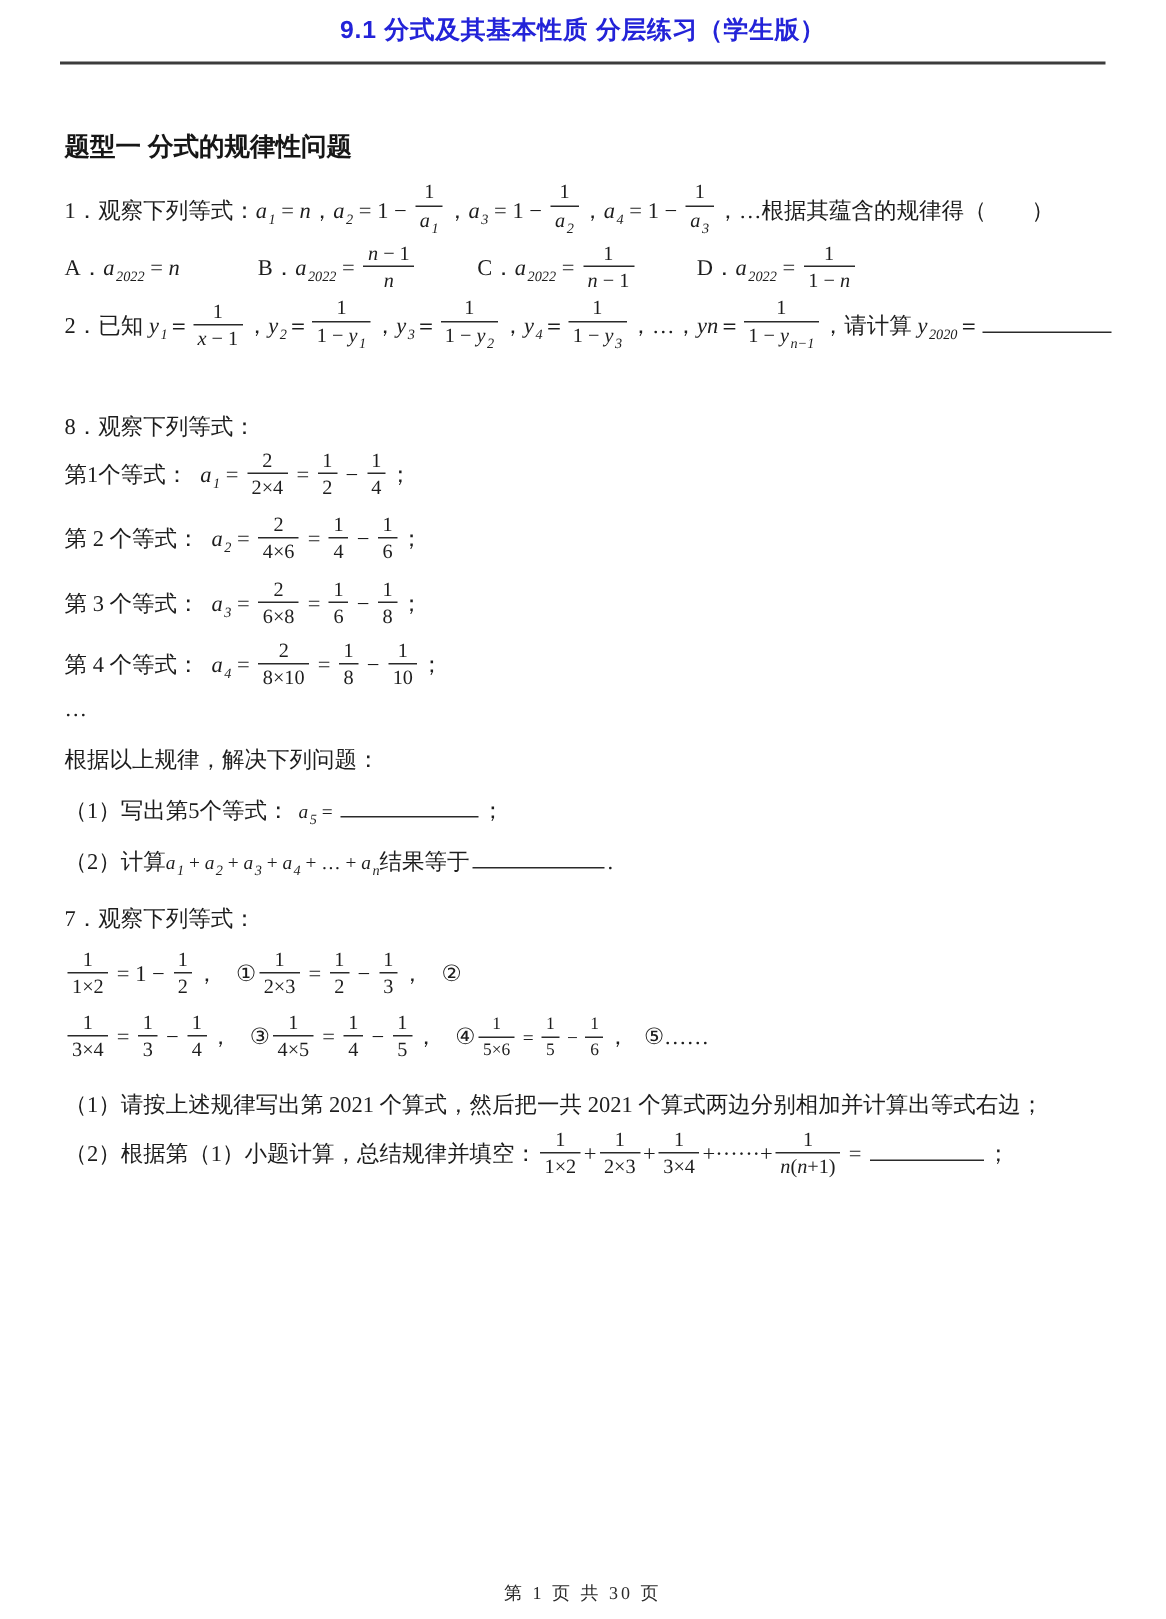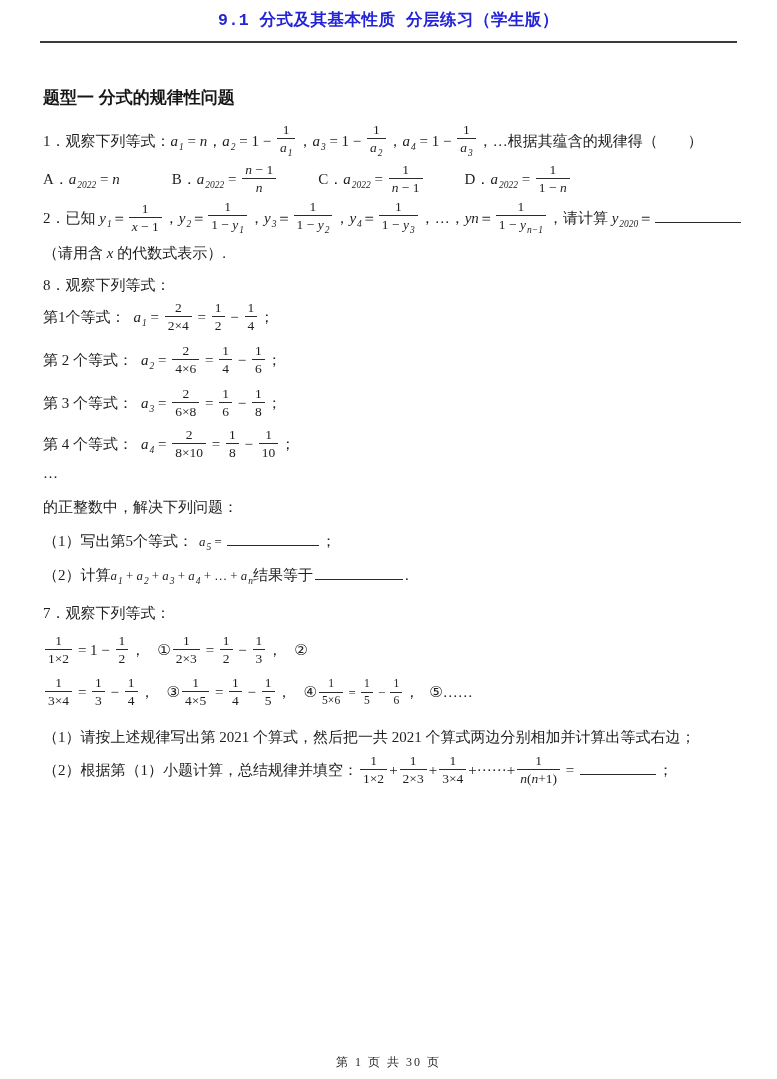--- a/index.html
+++ b/index.html
@@ -3,21 +3,21 @@
 <meta charset="utf-8">
 <style>
   html,body{margin:0;padding:0;background:#ffffff;}
   .page{
     position:relative;width:777px;height:1079px;background:#ffffff;overflow:hidden;
     font-family:"Liberation Serif","DejaVu Serif","DejaVu Sans",serif;
     color:#1d1d1d;font-size:15px;
   }
   .doc-title{
     position:absolute;top:9px;left:0;width:777px;text-align:center;
-    font-family:Liberation Mono, monospace;
+    font-family:Liberation Sans, sans-serif;
     font-weight:700;font-size:16.5px;color:#2323D8;letter-spacing:.5px;
   }
   .rule{position:absolute;top:41px;left:40px;width:697px;border-top:2px solid #3c3c3c;height:0;}
   .section-heading{
     position:absolute;top:53px;left:0;width:777px;text-align:center;
     font-family:"Liberation Sans","DejaVu Sans",sans-serif;font-weight:700;font-size:16px;color:#161616;
   }
   .topic-heading{
     position:absolute;top:86px;left:43px;
     font-family:"Liberation Sans","DejaVu Sans",sans-serif;font-weight:700;font-size:17px;color:#161616;
@@ -45,29 +45,28 @@
 <div class="page">
 
   <div class="doc-title">9.1 分式及其基本性质 分层练习（学生版）</div>
   <div class="rule"></div>
   <div class="topic-heading">题型一 分式的规律性问题</div>
 
   <div class="l lh44" style="top:119px"><span class="tx">1．观察下列等式：</span><span class="sbw"><span class="it">a</span><span class="sub">1</span></span><span class="tx"> = </span><span class="it">n</span><span class="tx">，</span><span class="sbw"><span class="it">a</span><span class="sub">2</span></span><span class="tx"> = 1 − </span><span class="frac"><span class="num"><span class="tx">1</span></span><span class="den"><span class="sbw"><span class="it">a</span><span class="sub">1</span></span></span></span><span class="tx">，</span><span class="sbw"><span class="it">a</span><span class="sub">3</span></span><span class="tx"> = 1 − </span><span class="frac"><span class="num"><span class="tx">1</span></span><span class="den"><span class="sbw"><span class="it">a</span><span class="sub">2</span></span></span></span><span class="tx">，</span><span class="sbw"><span class="it">a</span><span class="sub">4</span></span><span class="tx"> = 1 − </span><span class="frac"><span class="num"><span class="tx">1</span></span><span class="den"><span class="sbw"><span class="it">a</span><span class="sub">3</span></span></span></span><span class="tx">，…根据其蕴含的规律得（　　）</span></div>
   <div class="l lh42" style="top:158px"><span class="tx">A．</span><span class="sbw"><span class="it">a</span><span class="sub">2022</span></span><span class="tx"> = </span><span class="it">n</span><span class="sp" style="width: 52px;"></span><span class="tx">B．</span><span class="sbw"><span class="it">a</span><span class="sub">2022</span></span><span class="tx"> = </span><span class="frac"><span class="num"><span class="it">n</span><span class="tx"> − 1</span></span><span class="den"><span class="it">n</span></span></span><span class="sp" style="width: 40px;"></span><span class="tx">C．</span><span class="sbw"><span class="it">a</span><span class="sub">2022</span></span><span class="tx"> = </span><span class="frac"><span class="num"><span class="tx">1</span></span><span class="den"><span class="it">n</span><span class="tx"> − 1</span></span></span><span class="sp" style="width: 40px;"></span><span class="tx">D．</span><span class="sbw"><span class="it">a</span><span class="sub">2022</span></span><span class="tx"> = </span><span class="frac"><span class="num"><span class="tx">1</span></span><span class="den"><span class="tx">1 − </span><span class="it">n</span></span></span></div>
 
   <div class="l lh44" style="top:196px"><span class="tx">2．已知 </span><span class="sbw"><span class="it">y</span><span class="sub">1</span></span><span class="tx">＝</span><span class="frac"><span class="num"><span class="tx">1</span></span><span class="den"><span class="it">x</span><span class="tx"> − 1</span></span></span><span class="tx">，</span><span class="sbw"><span class="it">y</span><span class="sub">2</span></span><span class="tx">＝</span><span class="frac"><span class="num"><span class="tx">1</span></span><span class="den"><span class="tx">1 − </span><span class="sbw"><span class="it">y</span><span class="sub">1</span></span></span></span><span class="tx">，</span><span class="sbw"><span class="it">y</span><span class="sub">3</span></span><span class="tx">＝</span><span class="frac"><span class="num"><span class="tx">1</span></span><span class="den"><span class="tx">1 − </span><span class="sbw"><span class="it">y</span><span class="sub">2</span></span></span></span><span class="tx">，</span><span class="sbw"><span class="it">y</span><span class="sub">4</span></span><span class="tx">＝</span><span class="frac"><span class="num"><span class="tx">1</span></span><span class="den"><span class="tx">1 − </span><span class="sbw"><span class="it">y</span><span class="sub">3</span></span></span></span><span class="tx">，…，</span><span class="it">yn</span><span class="tx">＝</span><span class="frac"><span class="num"><span class="tx">1</span></span><span class="den"><span class="tx">1 − </span><span class="sbw"><span class="it">y</span><span class="sub">n−1</span></span></span></span><span class="tx">，请计算 </span><span class="sbw"><span class="it">y</span><span class="sub">2020</span></span><span class="tx">＝</span><span class="blank" style="width: 86px;"></span></div>
-  <div class="l lh26" style="top:240px"><span class="tx">（请用含 </span><span class="it">x</span><span class="tx"> 的代数式表示）.</span></div>
 
   <div class="l lh26" style="top:272px"><span class="tx">8．观察下列等式：</span></div>
   <div class="l lh42" style="top:296px"><span class="tx">第1个等式：</span><span class="sp" style="width: 8px;"></span><span class="sbw"><span class="it">a</span><span class="sub">1</span></span><span class="tx"> = </span><span class="frac"><span class="num"><span class="tx">2</span></span><span class="den"><span class="tx">2×4</span></span></span><span class="tx"> = </span><span class="frac"><span class="num"><span class="tx">1</span></span><span class="den"><span class="tx">2</span></span></span><span class="tx"> − </span><span class="frac"><span class="num"><span class="tx">1</span></span><span class="den"><span class="tx">4</span></span></span><span class="tx">；</span></div>
   <div class="l lh42" style="top:339px"><span class="tx">第 2 个等式：</span><span class="sp" style="width: 8px;"></span><span class="sbw"><span class="it">a</span><span class="sub">2</span></span><span class="tx"> = </span><span class="frac"><span class="num"><span class="tx">2</span></span><span class="den"><span class="tx">4×6</span></span></span><span class="tx"> = </span><span class="frac"><span class="num"><span class="tx">1</span></span><span class="den"><span class="tx">4</span></span></span><span class="tx"> − </span><span class="frac"><span class="num"><span class="tx">1</span></span><span class="den"><span class="tx">6</span></span></span><span class="tx">；</span></div>
   <div class="l lh42" style="top:382px"><span class="tx">第 3 个等式：</span><span class="sp" style="width: 8px;"></span><span class="sbw"><span class="it">a</span><span class="sub">3</span></span><span class="tx"> = </span><span class="frac"><span class="num"><span class="tx">2</span></span><span class="den"><span class="tx">6×8</span></span></span><span class="tx"> = </span><span class="frac"><span class="num"><span class="tx">1</span></span><span class="den"><span class="tx">6</span></span></span><span class="tx"> − </span><span class="frac"><span class="num"><span class="tx">1</span></span><span class="den"><span class="tx">8</span></span></span><span class="tx">；</span></div>
   <div class="l lh42" style="top:423px"><span class="tx">第 4 个等式：</span><span class="sp" style="width: 8px;"></span><span class="sbw"><span class="it">a</span><span class="sub">4</span></span><span class="tx"> = </span><span class="frac"><span class="num"><span class="tx">2</span></span><span class="den"><span class="tx">8×10</span></span></span><span class="tx"> = </span><span class="frac"><span class="num"><span class="tx">1</span></span><span class="den"><span class="tx">8</span></span></span><span class="tx"> − </span><span class="frac"><span class="num"><span class="tx">1</span></span><span class="den"><span class="tx">10</span></span></span><span class="tx">；</span></div>
   <div class="l lh22" style="top:462px"><span class="tx">…</span></div>
-  <div class="l lh26" style="top:494px"><span class="tx">的正整数中，解决下列问题：</span></div>
+  <div class="l lh26" style="top:494px"><span class="tx">根据以上规律，解决下列问题：</span></div>
   <div class="l lh38" style="top:522px"><span class="tx">（1）写出第5个等式：</span><span class="sp" style="width: 6px;"></span><span class="small"><span class="sbw"><span class="it">a</span><span class="sub">5</span></span><span class="tx"> = </span></span><span class="blank" style="width: 92px;"></span><span class="tx">；</span></div>
   <div class="l lh38" style="top:556px"><span class="tx">（2）计算</span><span class="small"><span class="sbw"><span class="it">a</span><span class="sub">1</span></span><span class="tx"> + </span><span class="sbw"><span class="it">a</span><span class="sub">2</span></span><span class="tx"> + </span><span class="sbw"><span class="it">a</span><span class="sub">3</span></span><span class="tx"> + </span><span class="sbw"><span class="it">a</span><span class="sub">4</span></span><span class="tx"> + … + </span><span class="sbw"><span class="it">a</span><span class="sub">n</span></span></span><span class="tx">结果等于</span><span class="blank" style="width: 88px;"></span><span class="tx">.</span></div>
 
   <div class="l lh26" style="top:600px"><span class="tx">7．观察下列等式：</span></div>
   <div class="l lh42" style="top:629px"><span class="frac"><span class="num"><span class="tx">1</span></span><span class="den"><span class="tx">1×2</span></span></span><span class="tx"> = 1 − </span><span class="frac"><span class="num"><span class="tx">1</span></span><span class="den"><span class="tx">2</span></span></span><span class="tx">，</span><span class="sp" style="width: 12px;"></span><span class="tx">①</span><span class="frac"><span class="num"><span class="tx">1</span></span><span class="den"><span class="tx">2×3</span></span></span><span class="tx"> = </span><span class="frac"><span class="num"><span class="tx">1</span></span><span class="den"><span class="tx">2</span></span></span><span class="tx"> − </span><span class="frac"><span class="num"><span class="tx">1</span></span><span class="den"><span class="tx">3</span></span></span><span class="tx">，</span><span class="sp" style="width: 12px;"></span><span class="tx">②</span></div>
   <div class="l lh42" style="top:671px"><span class="frac"><span class="num"><span class="tx">1</span></span><span class="den"><span class="tx">3×4</span></span></span><span class="tx"> = </span><span class="frac"><span class="num"><span class="tx">1</span></span><span class="den"><span class="tx">3</span></span></span><span class="tx"> − </span><span class="frac"><span class="num"><span class="tx">1</span></span><span class="den"><span class="tx">4</span></span></span><span class="tx">，</span><span class="sp" style="width: 12px;"></span><span class="tx">③</span><span class="frac"><span class="num"><span class="tx">1</span></span><span class="den"><span class="tx">4×5</span></span></span><span class="tx"> = </span><span class="frac"><span class="num"><span class="tx">1</span></span><span class="den"><span class="tx">4</span></span></span><span class="tx"> − </span><span class="frac"><span class="num"><span class="tx">1</span></span><span class="den"><span class="tx">5</span></span></span><span class="tx">，</span><span class="sp" style="width: 12px;"></span><span class="tx">④</span><span class="small"><span class="frac"><span class="num"><span class="tx">1</span></span><span class="den"><span class="tx">5×6</span></span></span><span class="tx"> = </span><span class="frac"><span class="num"><span class="tx">1</span></span><span class="den"><span class="tx">5</span></span></span><span class="tx"> − </span><span class="frac"><span class="num"><span class="tx">1</span></span><span class="den"><span class="tx">6</span></span></span></span><span class="tx">，</span><span class="sp" style="width: 10px;"></span><span class="tx">⑤……</span></div>
   <div class="l lh26" style="top:724px"><span class="tx">（1）请按上述规律写出第 2021 个算式，然后把一共 2021 个算式两边分别相加并计算出等式右边；</span></div>
   <div class="l lh44" style="top:748px"><span class="tx">（2）根据第（1）小题计算，总结规律并填空：</span><span class="frac"><span class="num"><span class="tx">1</span></span><span class="den"><span class="tx">1×2</span></span></span><span class="tx">+</span><span class="frac"><span class="num"><span class="tx">1</span></span><span class="den"><span class="tx">2×3</span></span></span><span class="tx">+</span><span class="frac"><span class="num"><span class="tx">1</span></span><span class="den"><span class="tx">3×4</span></span></span><span class="tx">+······+</span><span class="frac"><span class="num"><span class="tx">1</span></span><span class="den"><span class="it">n</span><span class="tx">(</span><span class="it">n</span><span class="tx">+1)</span></span></span><span class="tx"> = </span><span class="blank" style="width: 76px;"></span><span class="tx">；</span></div>
 
   <div class="footer">第 1 页 共 30 页</div>

